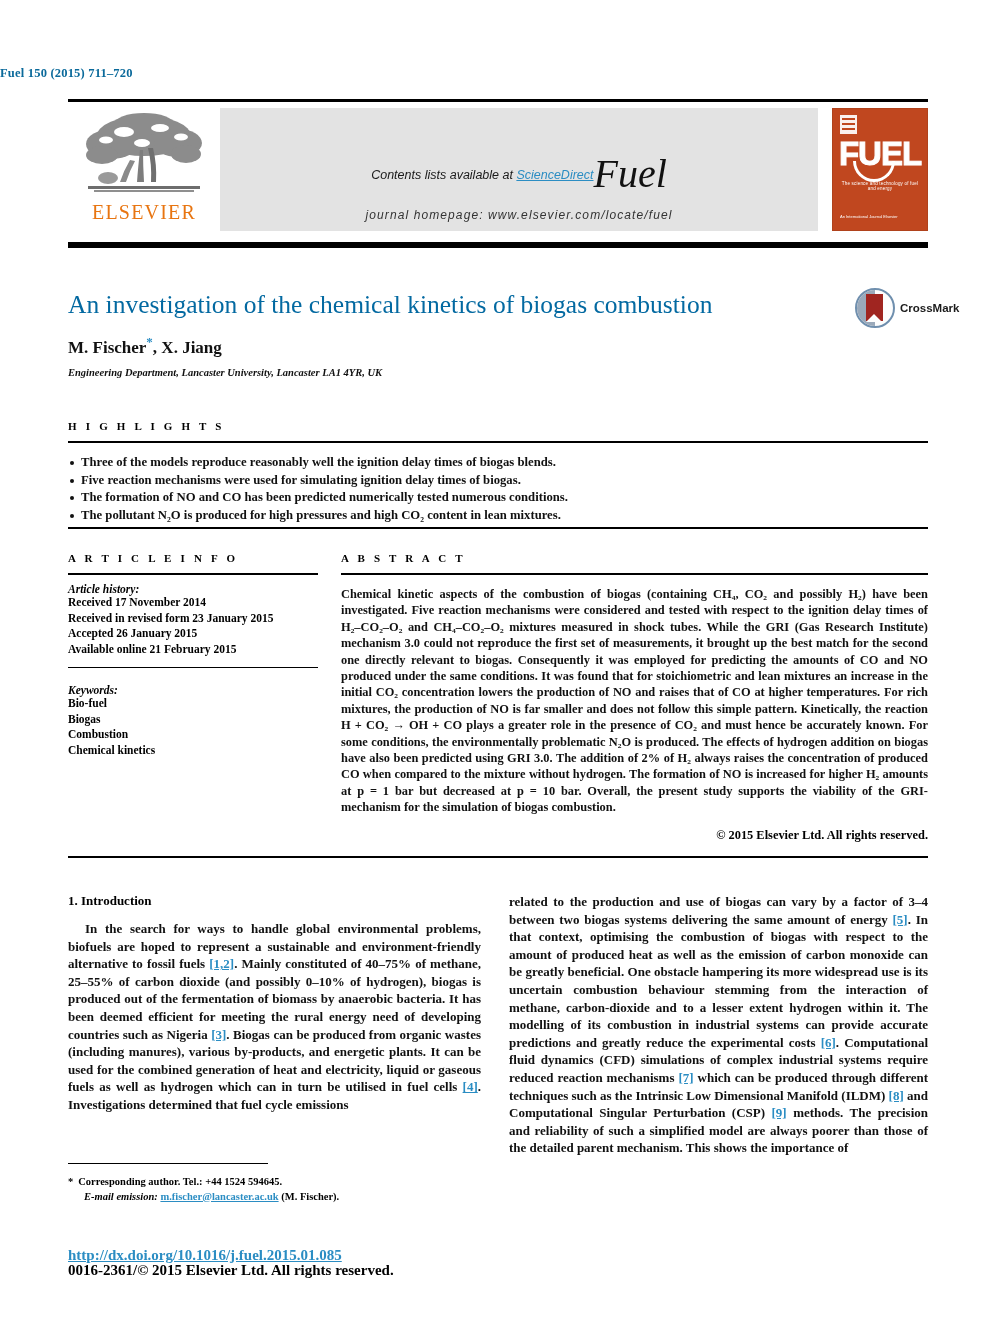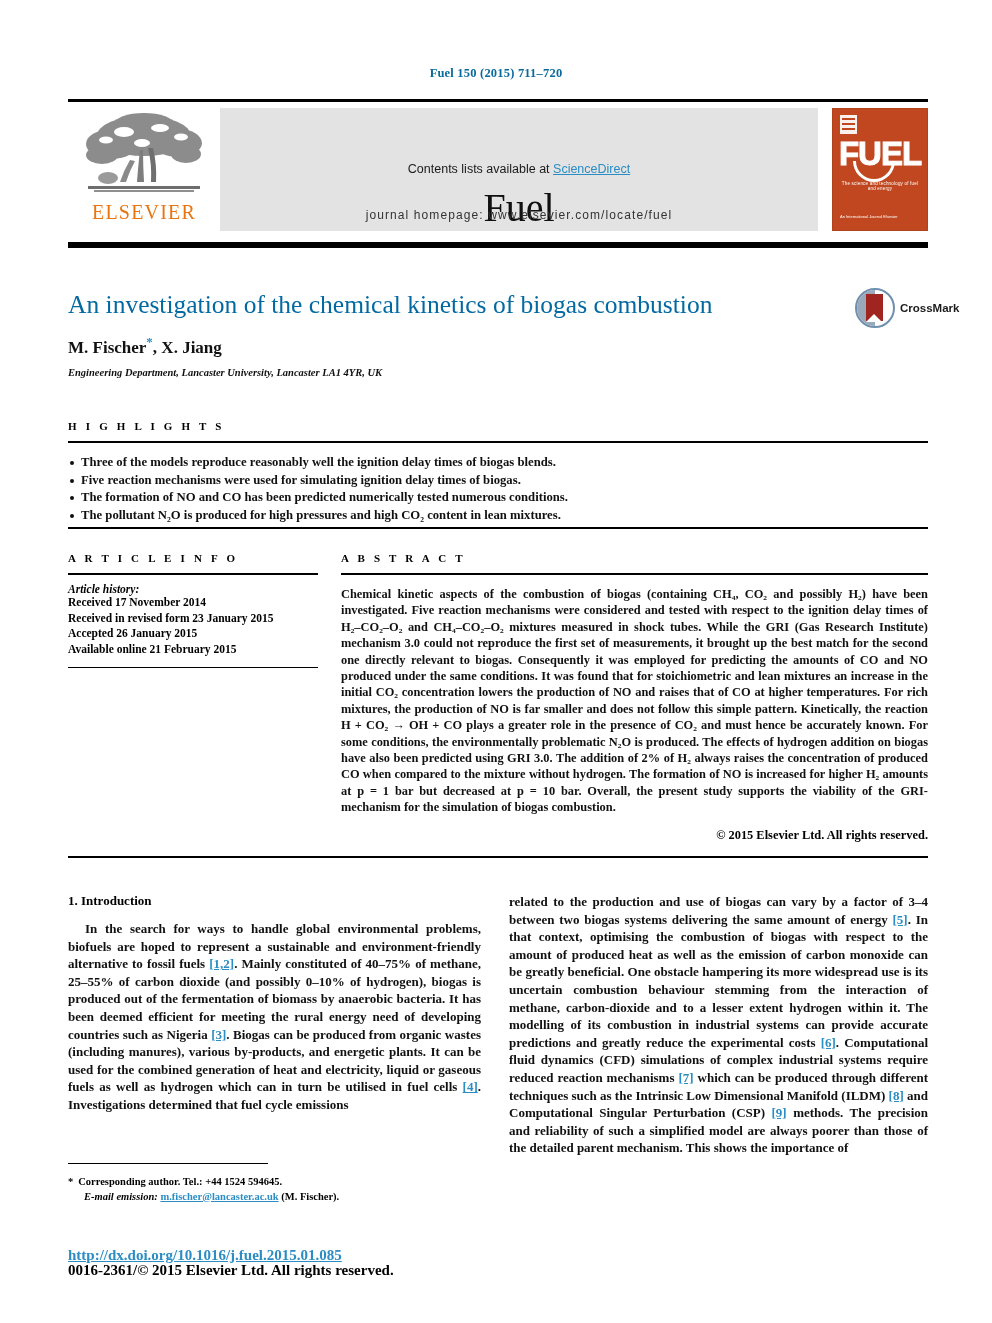--- a/index.html
+++ b/index.html
@@ -21,21 +21,21 @@
     height: 1323px;
     padding: 0;
   }
 
   
   .runhead {
     position: absolute;
     top: 66px;
     left: 0;
     width: 992px;
-    text-align: center;
+    text-align: left;
     font-family: "Liberation Serif", serif;
     font-weight: bold;
     font-size: 12.5px;
     color: #0b6a9b;
     letter-spacing: .2px;
   }
 
   
   .masthead {
     position: absolute;
@@ -76,23 +76,24 @@
     font-size: 20px;
     letter-spacing: 1.2px;
     color: #e87511;
     margin-top: -1px;
   }
   .journal-band {
     flex: 1 1 auto;
     background: #e3e3e3;
     position: relative;
     display: flex;
-    flex-direction: column;
+    flex-direction: row;
     align-items: center;
-    justify-content: flex-end;
+    justify-content: center;
+    font-style: italic;
   }
   .contents-line {
     margin-top: 10px;
     font-family: "Liberation Sans", sans-serif;
     font-size: 12.5px;
     color: #1a1a1a;
   }
   .contents-line .sd { color: #2b8dc3; }
   .journal-title {
     font-family: "Liberation Serif", serif;
@@ -445,20 +446,27 @@
 
   <div class="info-col">
     <div class="sec-head">A R T I C L E   I N F O</div>
     <div class="thin-rule"></div>
     <div class="ih-label">Article history:</div>
     <div class="ih-line">Received 17 November 2014</div>
     <div class="ih-line">Received in revised form 23 January 2015</div>
     <div class="ih-line">Accepted 26 January 2015</div>
     <div class="ih-line">Available online 21 February 2015</div>
     <div class="thin-rule-light"></div>
+    <div class="kw-block">
+      <div class="ih-label" style="margin-top:0">Keywords:</div>
+      <div class="ih-line">Bio-fuel</div>
+      <div class="ih-line">Biogas</div>
+      <div class="ih-line">Combustion</div>
+      <div class="ih-line">Chemical kinetics</div>
+    </div>
   </div>
 
   <div class="abs-col">
     <div class="sec-head">A B S T R A C T</div>
     <div class="thin-rule"></div>
     <div class="abs-body">Chemical kinetic aspects of the combustion of biogas (containing CH₄, CO₂ and possibly H₂) have been investigated. Five reaction mechanisms were considered and tested with respect to the ignition delay times of H₂–CO₂–O₂ and CH₄–CO₂–O₂ mixtures measured in shock tubes. While the GRI (Gas Research Institute) mechanism 3.0 could not reproduce the first set of measurements, it brought up the best match for the second one directly relevant to biogas. Consequently it was employed for predicting the amounts of CO and NO produced under the same conditions. It was found that for stoichiometric and lean mixtures an increase in the initial CO₂ concentration lowers the production of NO and raises that of CO at higher temperatures. For rich mixtures, the production of NO is far smaller and does not follow this simple pattern. Kinetically, the reaction H + CO₂ → OH + CO plays a greater role in the presence of CO₂ and must hence be accurately known. For some conditions, the environmentally problematic N₂O is produced. The effects of hydrogen addition on biogas have also been predicted using GRI 3.0. The addition of 2% of H₂ always raises the concentration of produced CO when compared to the mixture without hydrogen. The formation of NO is increased for higher H₂ amounts at p = 1 bar but decreased at p = 10 bar. Overall, the present study supports the viability of the GRI-mechanism for the simulation of biogas combustion.</div>
     <div class="abs-copy">© 2015 Elsevier Ltd. All rights reserved.</div>
   </div>
 
   <div class="sep-rule"></div>

